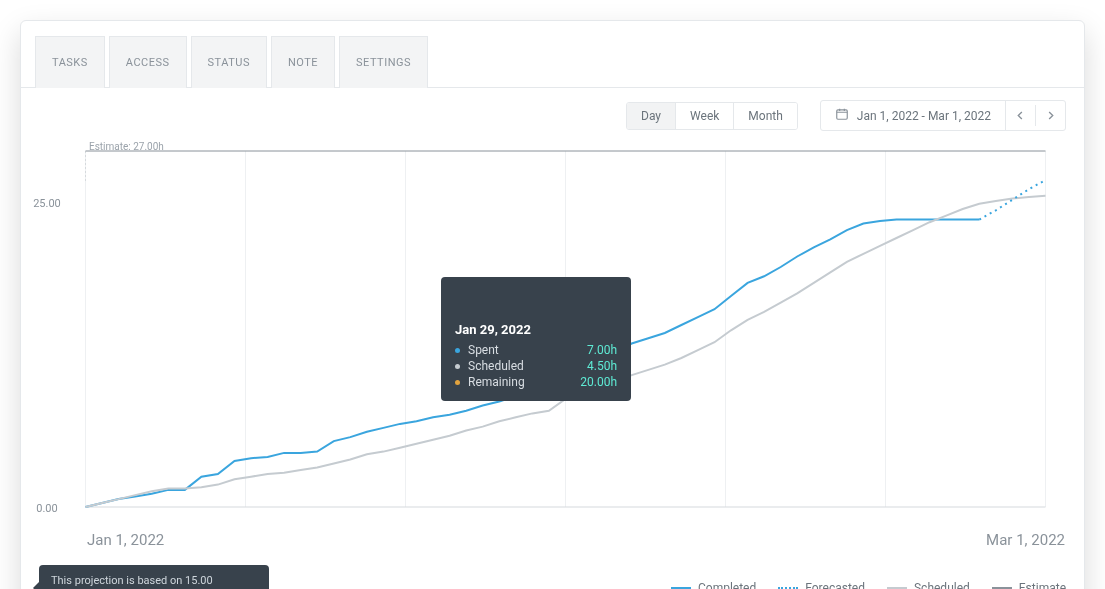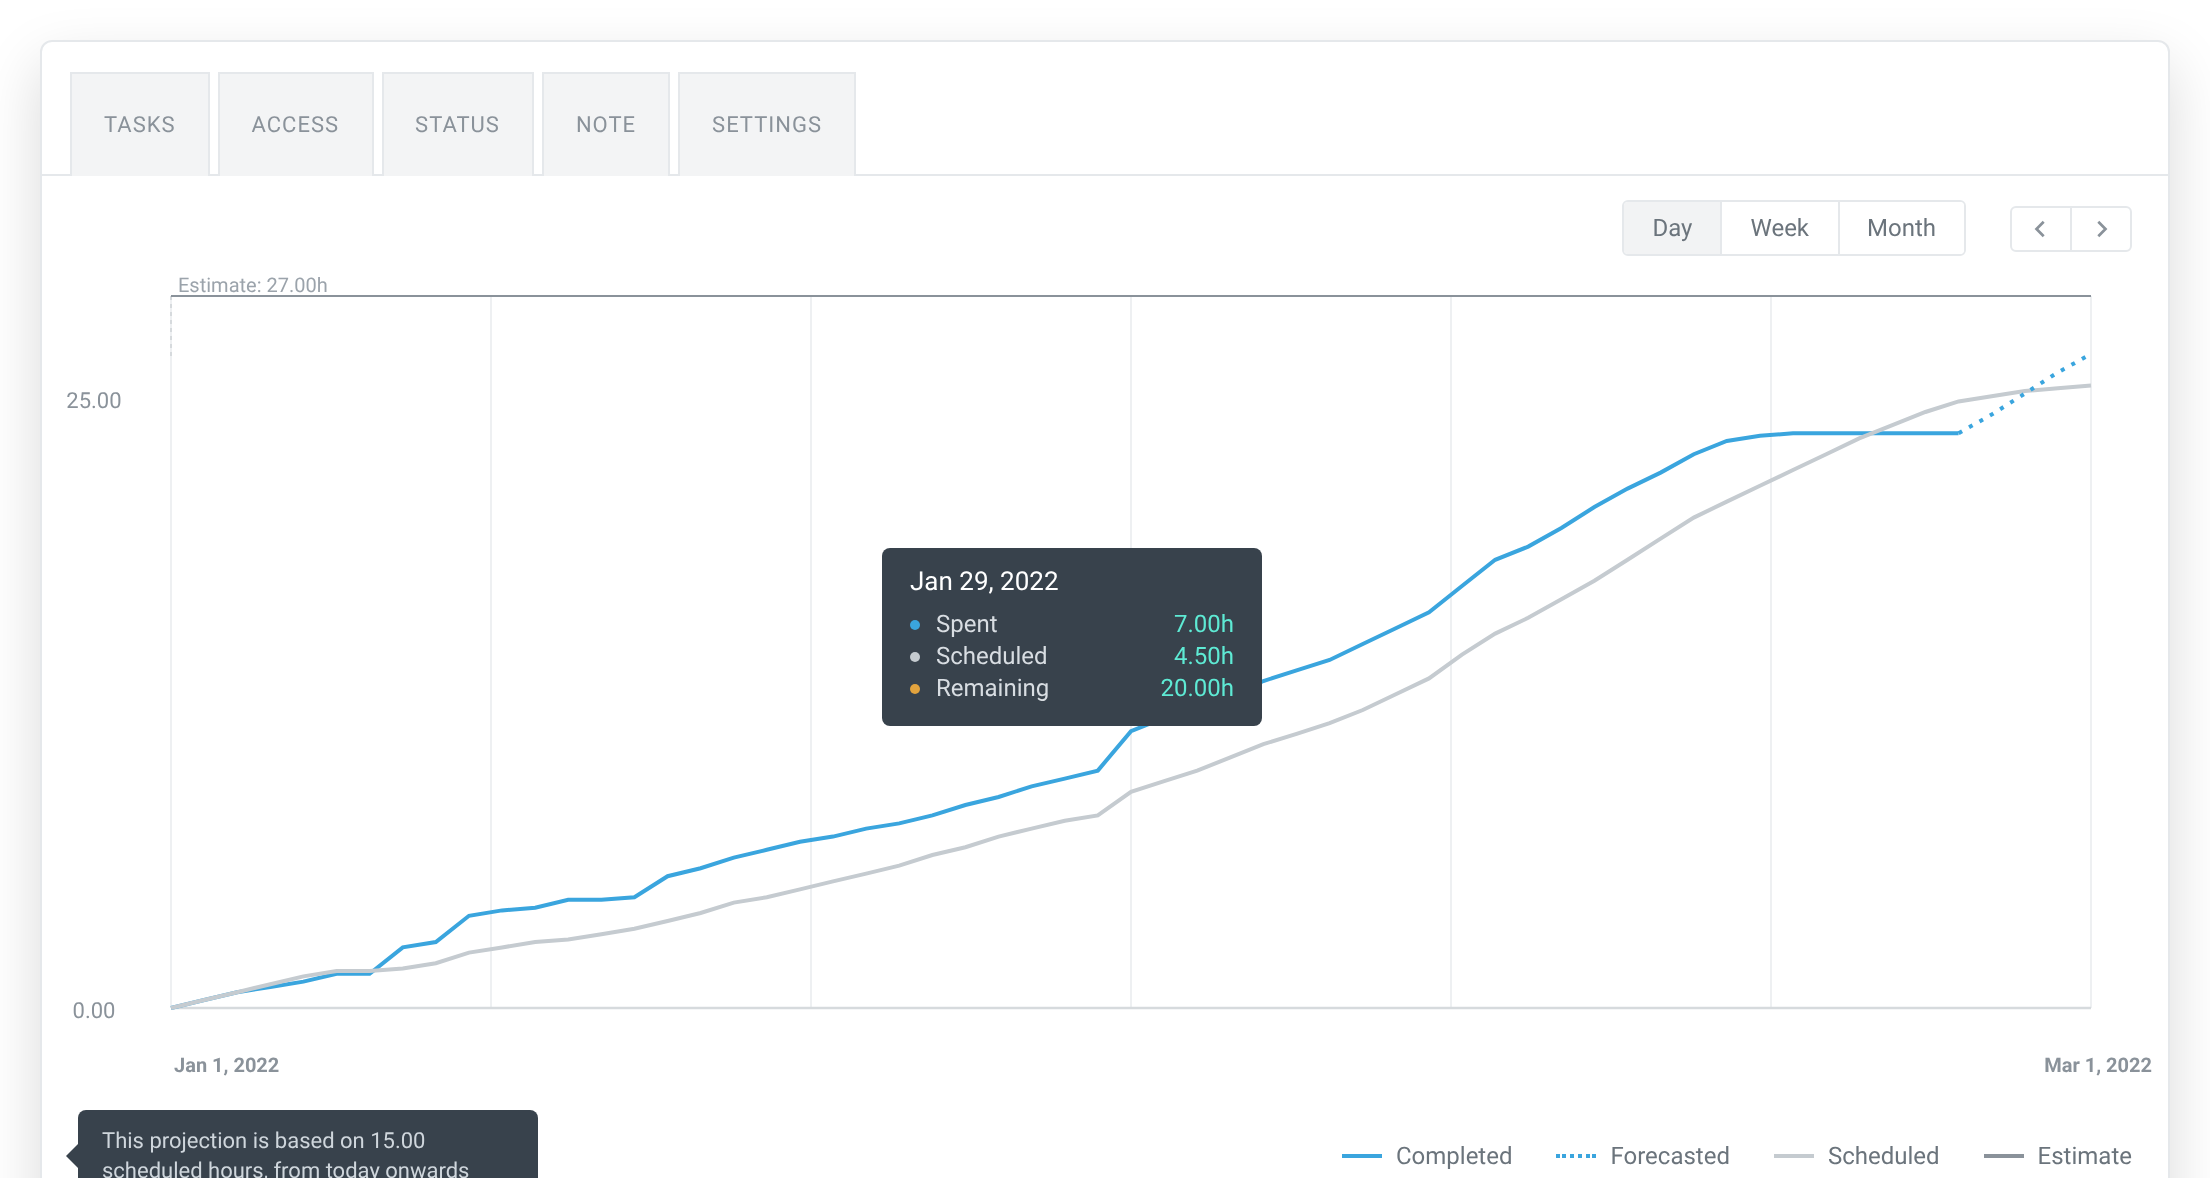--- a/index.html
+++ b/index.html
@@ -117,32 +117,31 @@
     position: absolute;
     background: #38424c;
     color: #fff;
     border-radius: 4px;
     padding: 10px 14px;
     font-size: 12px;
     top: 140px;
     left: 420px;
     min-width: 190px;
   }
-  .tooltip .date { font-weight: 400; margin-bottom: 6px; font-size: 13px; }
+  .tooltip .date { font-weight: 700; margin-bottom: 6px; font-size: 13px; margin-top: 35px; }
   .tooltip .row { display: flex; align-items: center; gap: 8px; margin: 2px 0; }
   .tooltip .row .label { flex: 1; color: #d8dde2; }
   .tooltip .row .val { color: #5eead4; }
   .tooltip .dot { width: 5px; height: 5px; border-radius: 50%; }
   .xaxis-labels {
     display: flex;
     justify-content: space-between;
-    padding: 4px 8px 6px 66px;
-    font-size: 10px;
+    padding: 4px 19px 6px 66px;
+    font-size: 15px;
     color: #8a929a;
-    font-weight: bold;
   }
   .footer {
     display: flex;
     align-items: center;
     padding: 10px 18px 18px 18px;
     font-size: 12px;
     color: #5a6570;
     position: relative;
     gap: 10px;
   }
@@ -194,20 +193,29 @@
       <div class="tab">SETTINGS</div>
     </div>
 
   <div class="controls">
     <div class="seg" id="seg">
         <div class="seg-item active">Day</div>
         <div class="seg-item">Week</div>
         <div class="seg-item">Month</div>
       </div>
     <div class="date-range">
+      <div class="range-input">
+        <span class="cal-icon">
+          <svg viewBox="0 0 24 24" fill="none" stroke-width="2">
+            <rect x="3" y="5" width="18" height="16" rx="2"></rect>
+              <path d="M3 9h18M8 3v4M16 3v4"></path>
+          </svg>
+        </span>
+        <span>Jan 1, 2022 - Mar 1, 2022</span>
+      </div>
       <div class="nav-btn">
         <svg viewBox="0 0 10 10" fill="none" stroke-width="1.5">
             <path d="M6.5 1L2.5 5l4 4"></path>
           </svg>
       </div>
       <div class="nav-btn">
         <svg viewBox="0 0 10 10" fill="none" stroke-width="1.5">
             <path d="M3.5 1l4 4-4 4"></path>
           </svg>
       </div>

